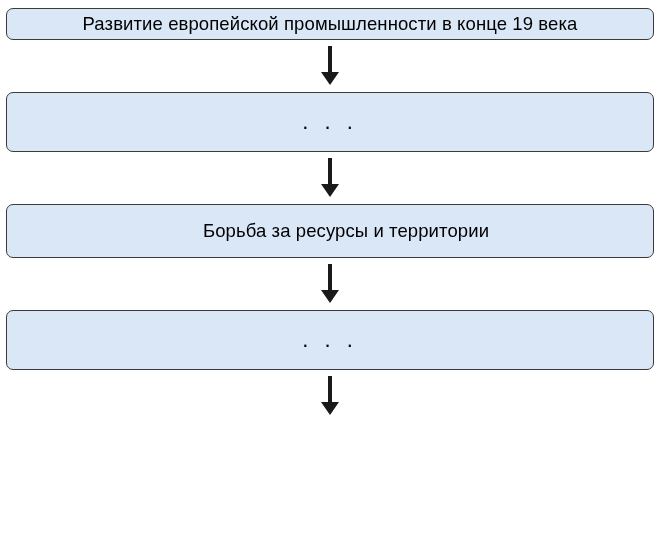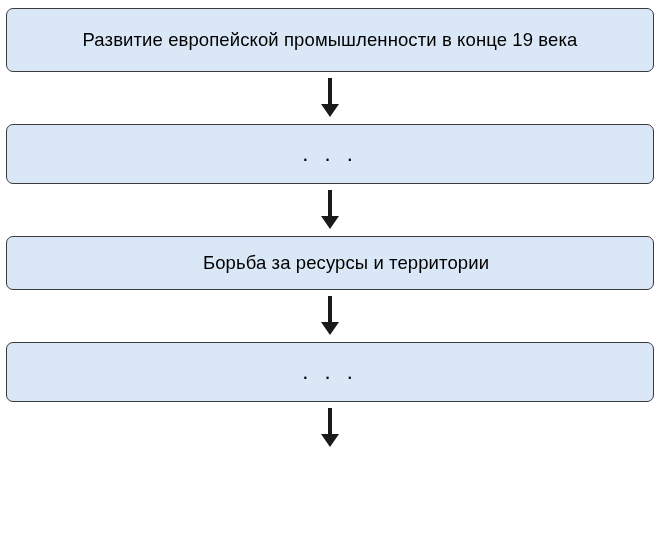--- a/index.html
+++ b/index.html
@@ -39,21 +39,21 @@
   .node.tall {
     height: 54px;
     padding-left: 32px;
   }
   .node.ellipsis {
     height: 60px;
     font-size: 22px;
     letter-spacing: 5px;
   }
   .node.first {
-    height: 64px;
+    height: 32px;
   }
   .arrow {
     height: 52px;
     display: flex;
     align-items: center;
     justify-content: center;
   }
   .arrow svg {
     display: block;
   }

